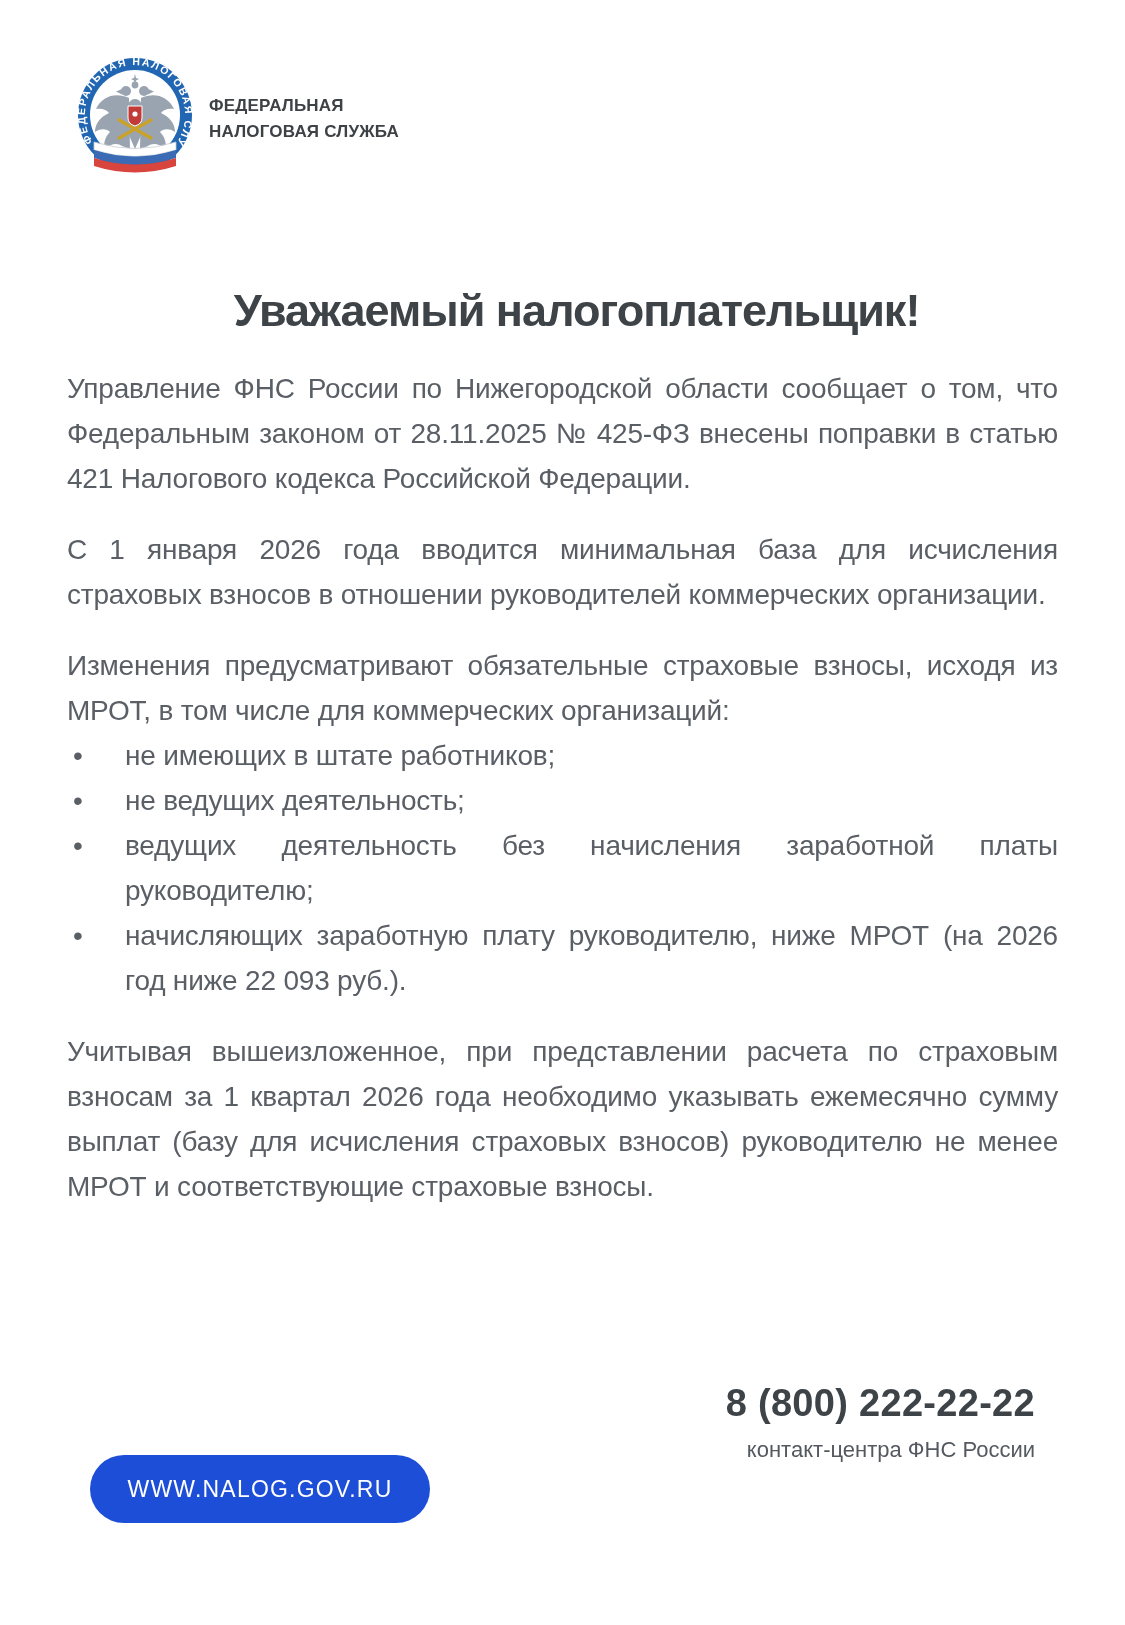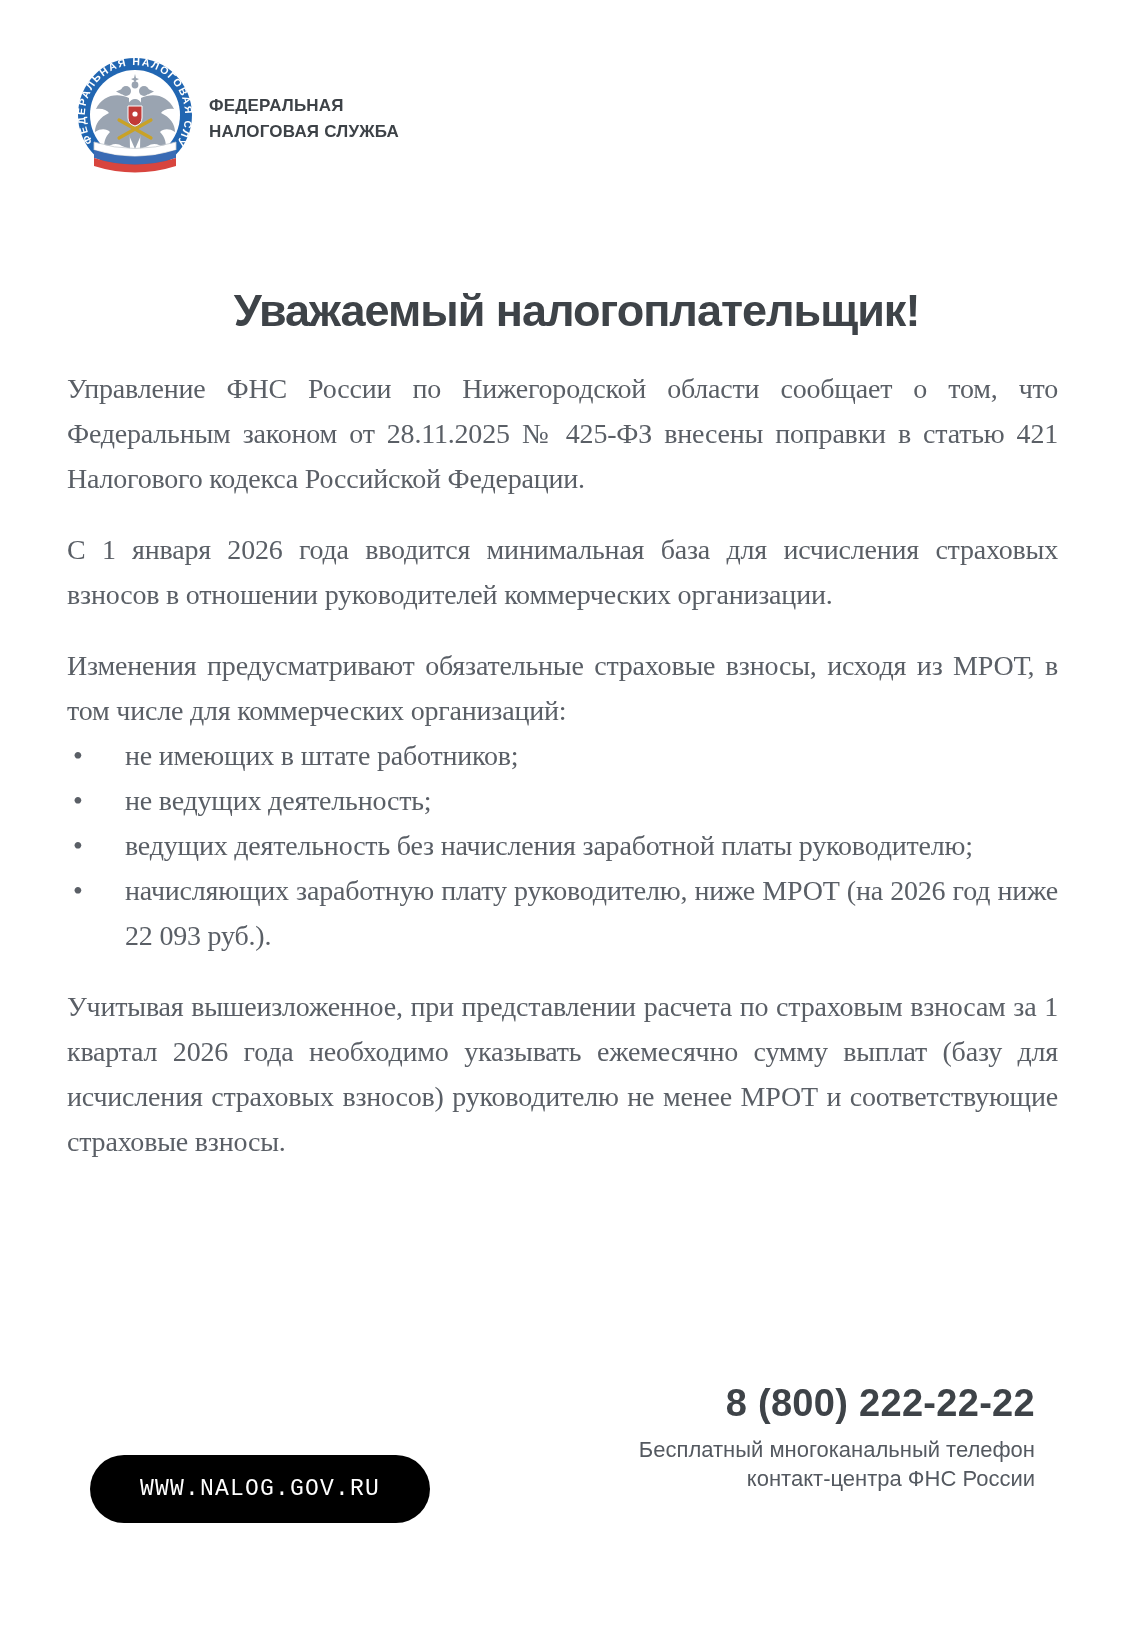--- a/index.html
+++ b/index.html
@@ -50,21 +50,20 @@
     position: absolute;
     top: 366px;
     left: 67px;
     width: 991px;
     font-size: 28px;
     line-height: 45px;
     letter-spacing: -0.2px;
     color: #5a5f66;
     text-align: justify;
     text-justify: inter-word;
-    font-family: Liberation Serif, serif;
   }
   .content p { margin: 0 0 26px 0; }
   .content p.list-intro { margin-bottom: 0; }
   .content ul {
     margin: 0 0 26px 0;
     padding: 0;
     list-style: none;
   }
   .content li { display: flex; }
   .bullet-marker {
@@ -75,29 +74,28 @@
   .bullet-text { flex: 1; text-align: justify; }
 
   
   .site-button {
     position: absolute;
     left: 90px;
     top: 1455px;
     width: 340px;
     height: 68px;
     border-radius: 34px;
-    background: #000000;
+    background: #1d4ed8;
     color: #ffffff;
     font-size: 23px;
     letter-spacing: 1.2px;
     display: flex;
     align-items: center;
     justify-content: center;
     cursor: pointer;
-    font-family: Liberation Mono, monospace;
   }
   .phone-block {
     position: absolute;
     right: 90px;
     top: 1382px;
     text-align: right;
   }
   .phone-number {
     font-size: 38px;
     font-weight: 700;
@@ -189,18 +187,17 @@
       </li>
     </ul>
     <p>Учитывая вышеизложенное, при представлении расчета по страховым взносам за 1 квартал 2026 года необходимо указывать ежемесячно сумму выплат (базу для исчисления страховых взносов) руководителю не менее МРОТ и соответствующие страховые взносы.</p>
   </div>
 
   <div class="site-button">WWW.NALOG.GOV.RU</div>
 
   <div class="phone-block">
     <div class="phone-number">8 (800) 222-22-22</div>
     <div class="phone-caption">
-      <div>Бесплатный многоканальный телефон</div>
       <div>контакт-центра ФНС России</div>
     </div>
   </div>
 
 </div>
 
 </body></html>

